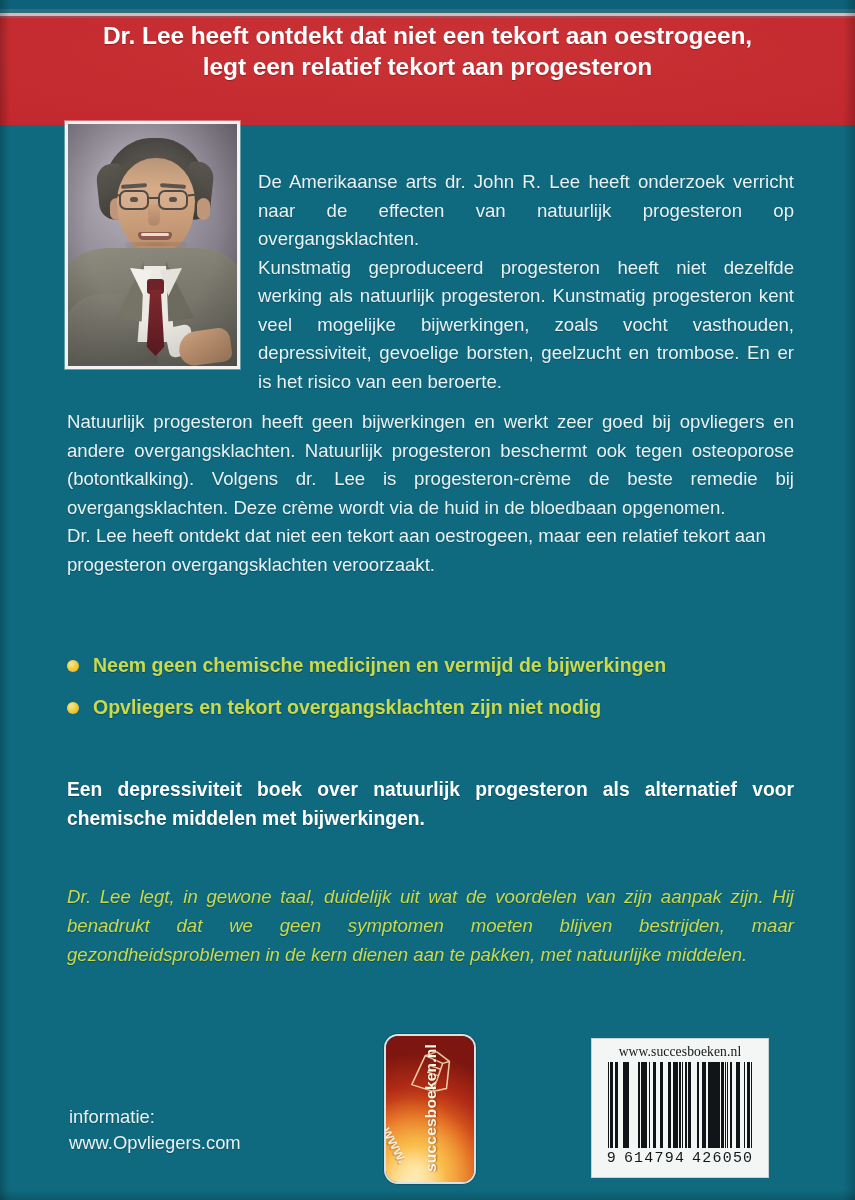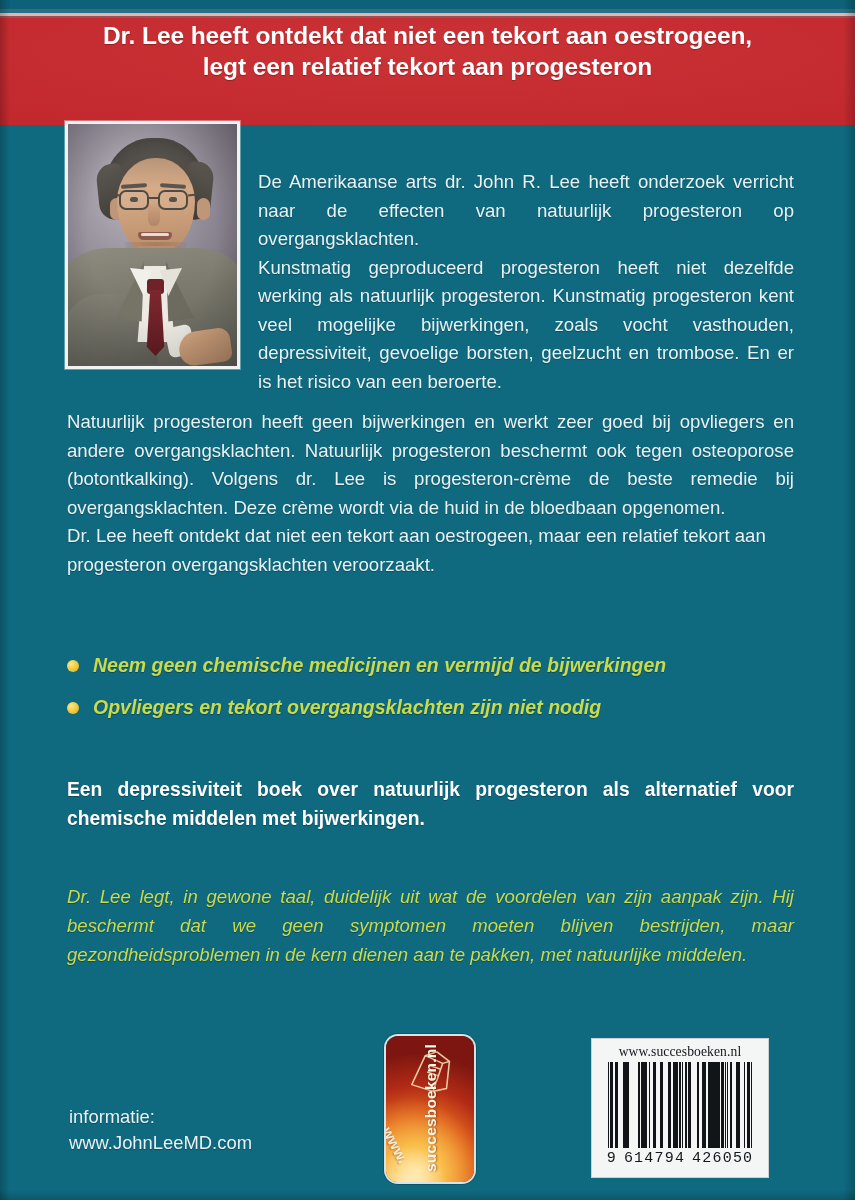--- a/index.html
+++ b/index.html
@@ -351,21 +351,20 @@
     width: 12px; height: 12px;
     border-radius: 50%;
     background: radial-gradient(circle at 35% 32%, #fbe886 0%, #eec83a 55%, #d9a522 100%);
     margin-top: 8px;
     margin-right: 14px;
   }
   .bullet-text {
     color: #c9da4d;
     font-size: 19.5px;
     font-weight: bold;
-    font-style: italic;
     line-height: 26px;
     text-shadow: 0 1px 1px rgba(0,0,0,0.32);
   }
 
   
   .statement {
     position: absolute;
     left: 67px;
     top: 775px;
     width: 727px;
@@ -588,25 +587,25 @@
       <span class="bullet-text">Neem geen chemische medicijnen en vermijd de bijwerkingen</span>
     </div>
     <div class="bullet-row">
       <span class="bullet-dot"></span>
       <span class="bullet-text">Opvliegers en tekort overgangsklachten zijn niet nodig</span>
     </div>
   </div>
 
   <div class="statement">Een depressiviteit boek over natuurlijk progesteron als alternatief voor chemische middelen met bijwerkingen.</div>
 
-  <div class="quote">Dr. Lee legt, in gewone taal, duidelijk uit wat de voordelen van zijn aanpak zijn. Hij beschermt dat we geen symptomen moeten blijven bestrijden, maar gezondheidsproblemen in de kern dienen aan te pakken, met natuurlijke middelen.</div>
+  <div class="quote">Dr. Lee legt, in gewone taal, duidelijk uit wat de voordelen van zijn aanpak zijn. Hij benadrukt dat we geen symptomen moeten blijven bestrijden, maar gezondheidsproblemen in de kern dienen aan te pakken, met natuurlijke middelen.</div>
 
   <div class="footer-left">
     <div>informatie:</div>
-    <div>www.JohnLeeMD.com</div>
+    <div>www.Opvliegers.com</div>
   </div>
 
   <div class="logo">
     <div class="logo-glow"></div>
     <svg class="logo-book" viewBox="0 0 60 58">
       <g fill="none" stroke="#ffe9bb" stroke-width="1.6" stroke-linejoin="round">
         <path d="M8 40 L22 10 L40 18 L30 47 Z"></path>
         <path d="M22 10 L34 6 L47 16 L40 18"></path>
         <path d="M30 47 L44 44 L47 16"></path>
         <path d="M26 20 L38 24"></path>

